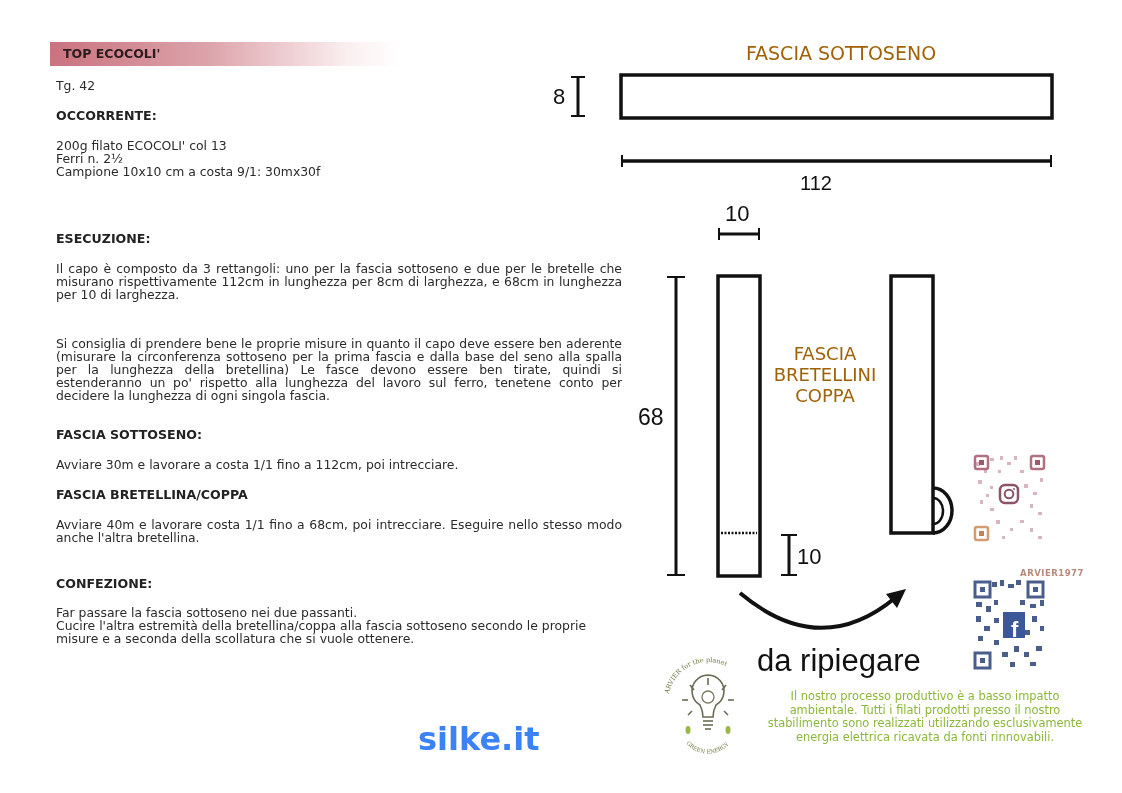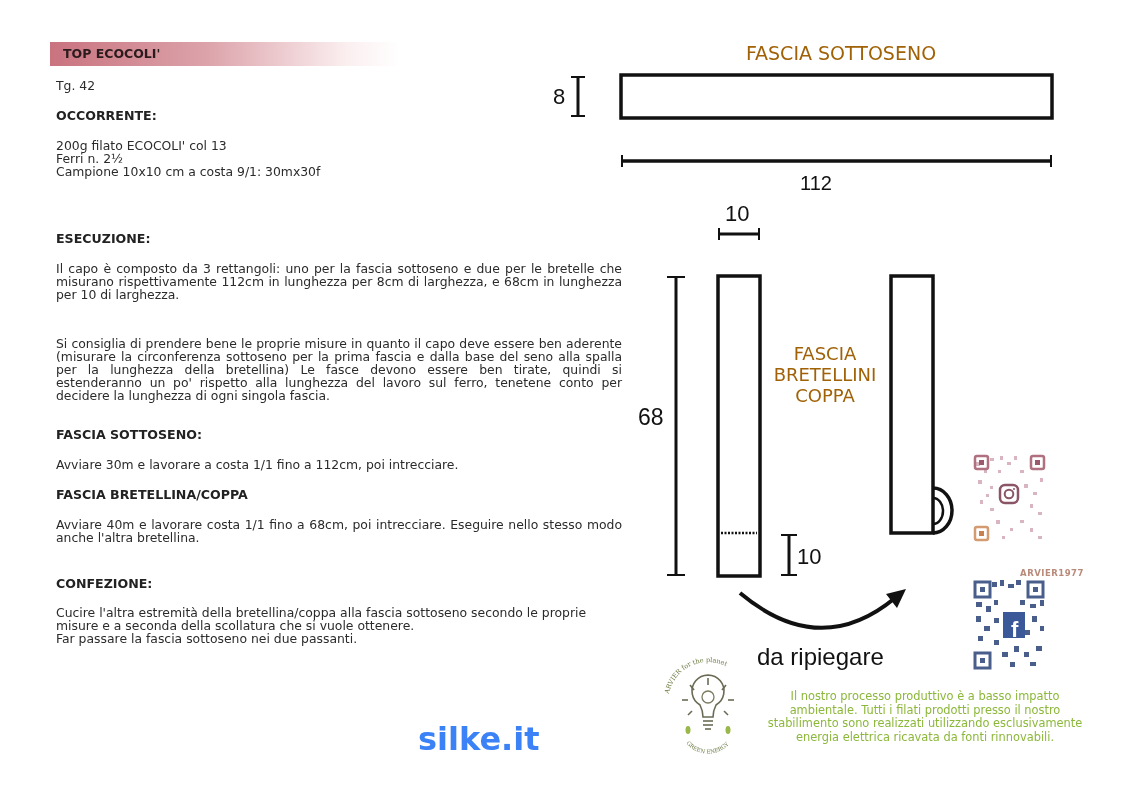--- a/index.html
+++ b/index.html
@@ -35,22 +35,22 @@
 <div class="abs txt justify" style="left:56px;top:337px;">Si consiglia di prendere bene le proprie misure in quanto il capo deve essere ben aderente (misurare la circonferenza sottoseno per la prima fascia e dalla base del seno alla spalla per la lunghezza della bretellina) Le fasce  devono  essere ben tirate, quindi si estenderanno un po' rispetto alla lunghezza del lavoro sul ferro, tenetene conto per decidere la lunghezza di ogni singola fascia.</div>
 
 <div class="abs hd" style="left:56px;top:427px;">FASCIA SOTTOSENO:</div>
 <div class="abs txt" style="left:56px;top:458px;">Avviare 30m e lavorare a costa 1/1 fino a 112cm, poi intrecciare.</div>
 
 <div class="abs hd" style="left:56px;top:487px;">FASCIA BRETELLINA/COPPA</div>
 <div class="abs txt justify" style="left:56px;top:518px;">Avviare 40m e lavorare costa 1/1 fino a 68cm, poi intrecciare. Eseguire nello stesso modo anche l'altra bretellina.</div>
 
 <div class="abs hd" style="left:56px;top:576px;">CONFEZIONE:</div>
 <div class="abs txt" style="left:56px;top:606px;width:570px;">
+  <div>Far passare la fascia sottoseno nei due passanti.</div>
   <div>Cucire l'altra estremità della bretellina/coppa alla fascia sottoseno secondo le proprie misure e a seconda della scollatura che si vuole ottenere.</div>
-  <div>Far passare la fascia sottoseno nei due passanti.</div>
 </div>
 
 <div class="abs brand">silke.it</div>
 
 <div class="abs diag-label" style="left:620px;top:42px;width:442px;text-align:center;font-size:19px;">FASCIA SOTTOSENO</div>
 
 <svg class="abs" style="left:0;top:0;" width="1122" height="793">
 
   <rect x="621" y="75" width="431" height="43" fill="none" stroke="#111" stroke-width="3.5"></rect>
 
@@ -186,17 +186,17 @@
 <div class="abs num" style="left:553px;top:84px;font-size:22px;">8</div>
 <div class="abs num" style="left:800px;top:172px;font-size:20px;">112</div>
 <div class="abs num" style="left:725px;top:201px;font-size:22px;">10</div>
 <div class="abs num" style="left:638px;top:404px;font-size:23px;">68</div>
 <div class="abs num" style="left:797px;top:544px;font-size:22px;">10</div>
 <div class="abs diag-label" style="left:760px;top:343px;width:130px;text-align:center;font-size:18px;line-height:21px;">
   <div>FASCIA</div>
   <div>BRETELLINI</div>
   <div>COPPA</div>
 </div>
-<div class="abs num" style="left:757px;top:643px;font-size:24px;text-align:right;">da ripiegare</div>
+<div class="abs num" style="left:757px;top:643px;font-size:31px;text-align:right;">da ripiegare</div>
 
 <div class="abs qr-caption">ARVIER1977</div>
 
 <div class="abs eco-text">Il nostro processo produttivo è a basso impatto ambientale. Tutti i filati prodotti presso il nostro stabilimento sono realizzati utilizzando esclusivamente energia elettrica ricavata da fonti rinnovabili.</div>
 
 </body></html>

